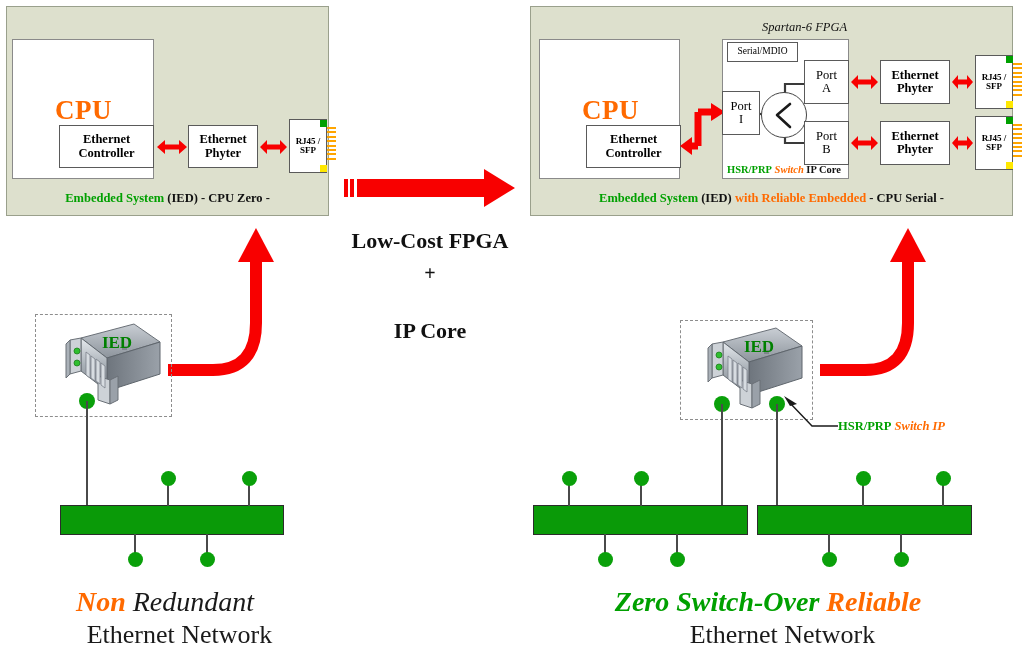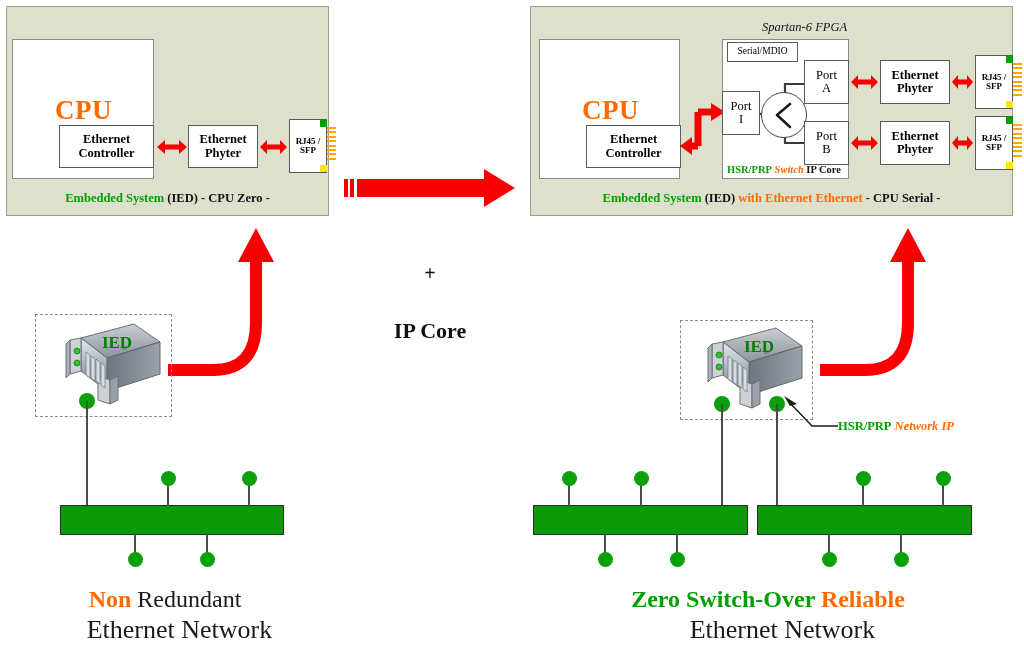--- a/index.html
+++ b/index.html
@@ -108,21 +108,21 @@
   
   .center-txt{
     position:absolute;text-align:center;white-space:nowrap;
     font-weight:bold;color:#111;
   }
 
   
   .cap{
     position:absolute;text-align:center;white-space:nowrap;
   }
-  .cap .l1{font-size:24px;font-weight:bold;}
+  .cap .l1{font-size:28px;font-weight:bold;font-style:italic;}
   .cap .l2{font-size:26px;color:#1a1a1a;margin-left:29px;}
   .cap .plain{font-weight:normal;color:#1a1a1a;}
 
   .anno{
     position:absolute;font-size:12.5px;font-weight:bold;white-space:nowrap;
   }
   .anno .sw{color:#ff6a00;font-style:italic;}
 </style>
 </head>
 <body>
@@ -309,23 +309,24 @@
       <i></i>
       <i></i>
       <i></i>
       <i></i>
       <i></i>
       <i></i>
       <i></i>
   </div>
 
   <div class="board-caption" style="left:530px;width:483px;top:191px;">
-    <span class="g">Embedded System</span><span class="k"> (IED) </span><span class="o">with Ethernet Ethernet</span><span class="k"> - CPU Serial -</span>
-  </div>
-
+    <span class="g">Embedded System</span><span class="k"> (IED) </span><span class="o">with Reliable Embedded</span><span class="k"> - CPU Serial -</span>
+  </div>
+
+  <div class="center-txt" style="left:330px;width:200px;top:228px;font-size:22px;">Low-Cost FPGA</div>
   <div class="center-txt" style="left:330px;width:200px;top:262px;font-size:20px;">+</div>
   <div class="center-txt" style="left:330px;width:200px;top:318px;font-size:22px;">IP Core</div>
 
   <div class="abs" style="left:168px;top:218px;">
     <svg width="130" height="165" viewBox="0 0 130 165">
       <path d="M0,152 L45,152 Q88,152 88,105 L88,40" stroke="#f80000" stroke-width="12" fill="none"></path>
       <path d="M70,44 L88,10 L106,44 Z" fill="#f80000"></path>
     </svg>
   </div>
 
@@ -444,21 +445,21 @@
   <div class="node" style="left:769px;top:396px;width:16px;height:16px;"></div>
   <div class="stem" style="left:776px;top:404px;height:107px;"></div>
 
   <div class="abs" style="left:780px;top:390px;">
     <svg width="120" height="45" viewBox="0 0 120 45">
       <path d="M9,12 L32,36 L58,36" stroke="#1a1a1a" stroke-width="1.4" fill="none"></path>
       <path d="M4,6 L17,14 L10,16 Z" fill="#1a1a1a"></path>
     </svg>
   </div>
   <div class="anno" style="left:838px;top:419px;">
-    <span class="g">HSR/PRP</span><span class="sw"> Network IP</span>
+    <span class="g">HSR/PRP</span><span class="sw"> Switch IP</span>
   </div>
 
   <div class="bus" style="left:533px;top:505px;width:215px;height:30px;"></div>
   <div class="stem" style="left:568px;top:480px;height:26px;"></div>
   <div class="node" style="left:562px;top:471px;width:15px;height:15px;"></div>
   <div class="stem" style="left:640px;top:480px;height:26px;"></div>
   <div class="node" style="left:634px;top:471px;width:15px;height:15px;"></div>
   <div class="stem" style="left:604px;top:534px;height:22px;"></div>
   <div class="node" style="left:598px;top:552px;width:15px;height:15px;"></div>
   <div class="stem" style="left:676px;top:534px;height:22px;"></div>

